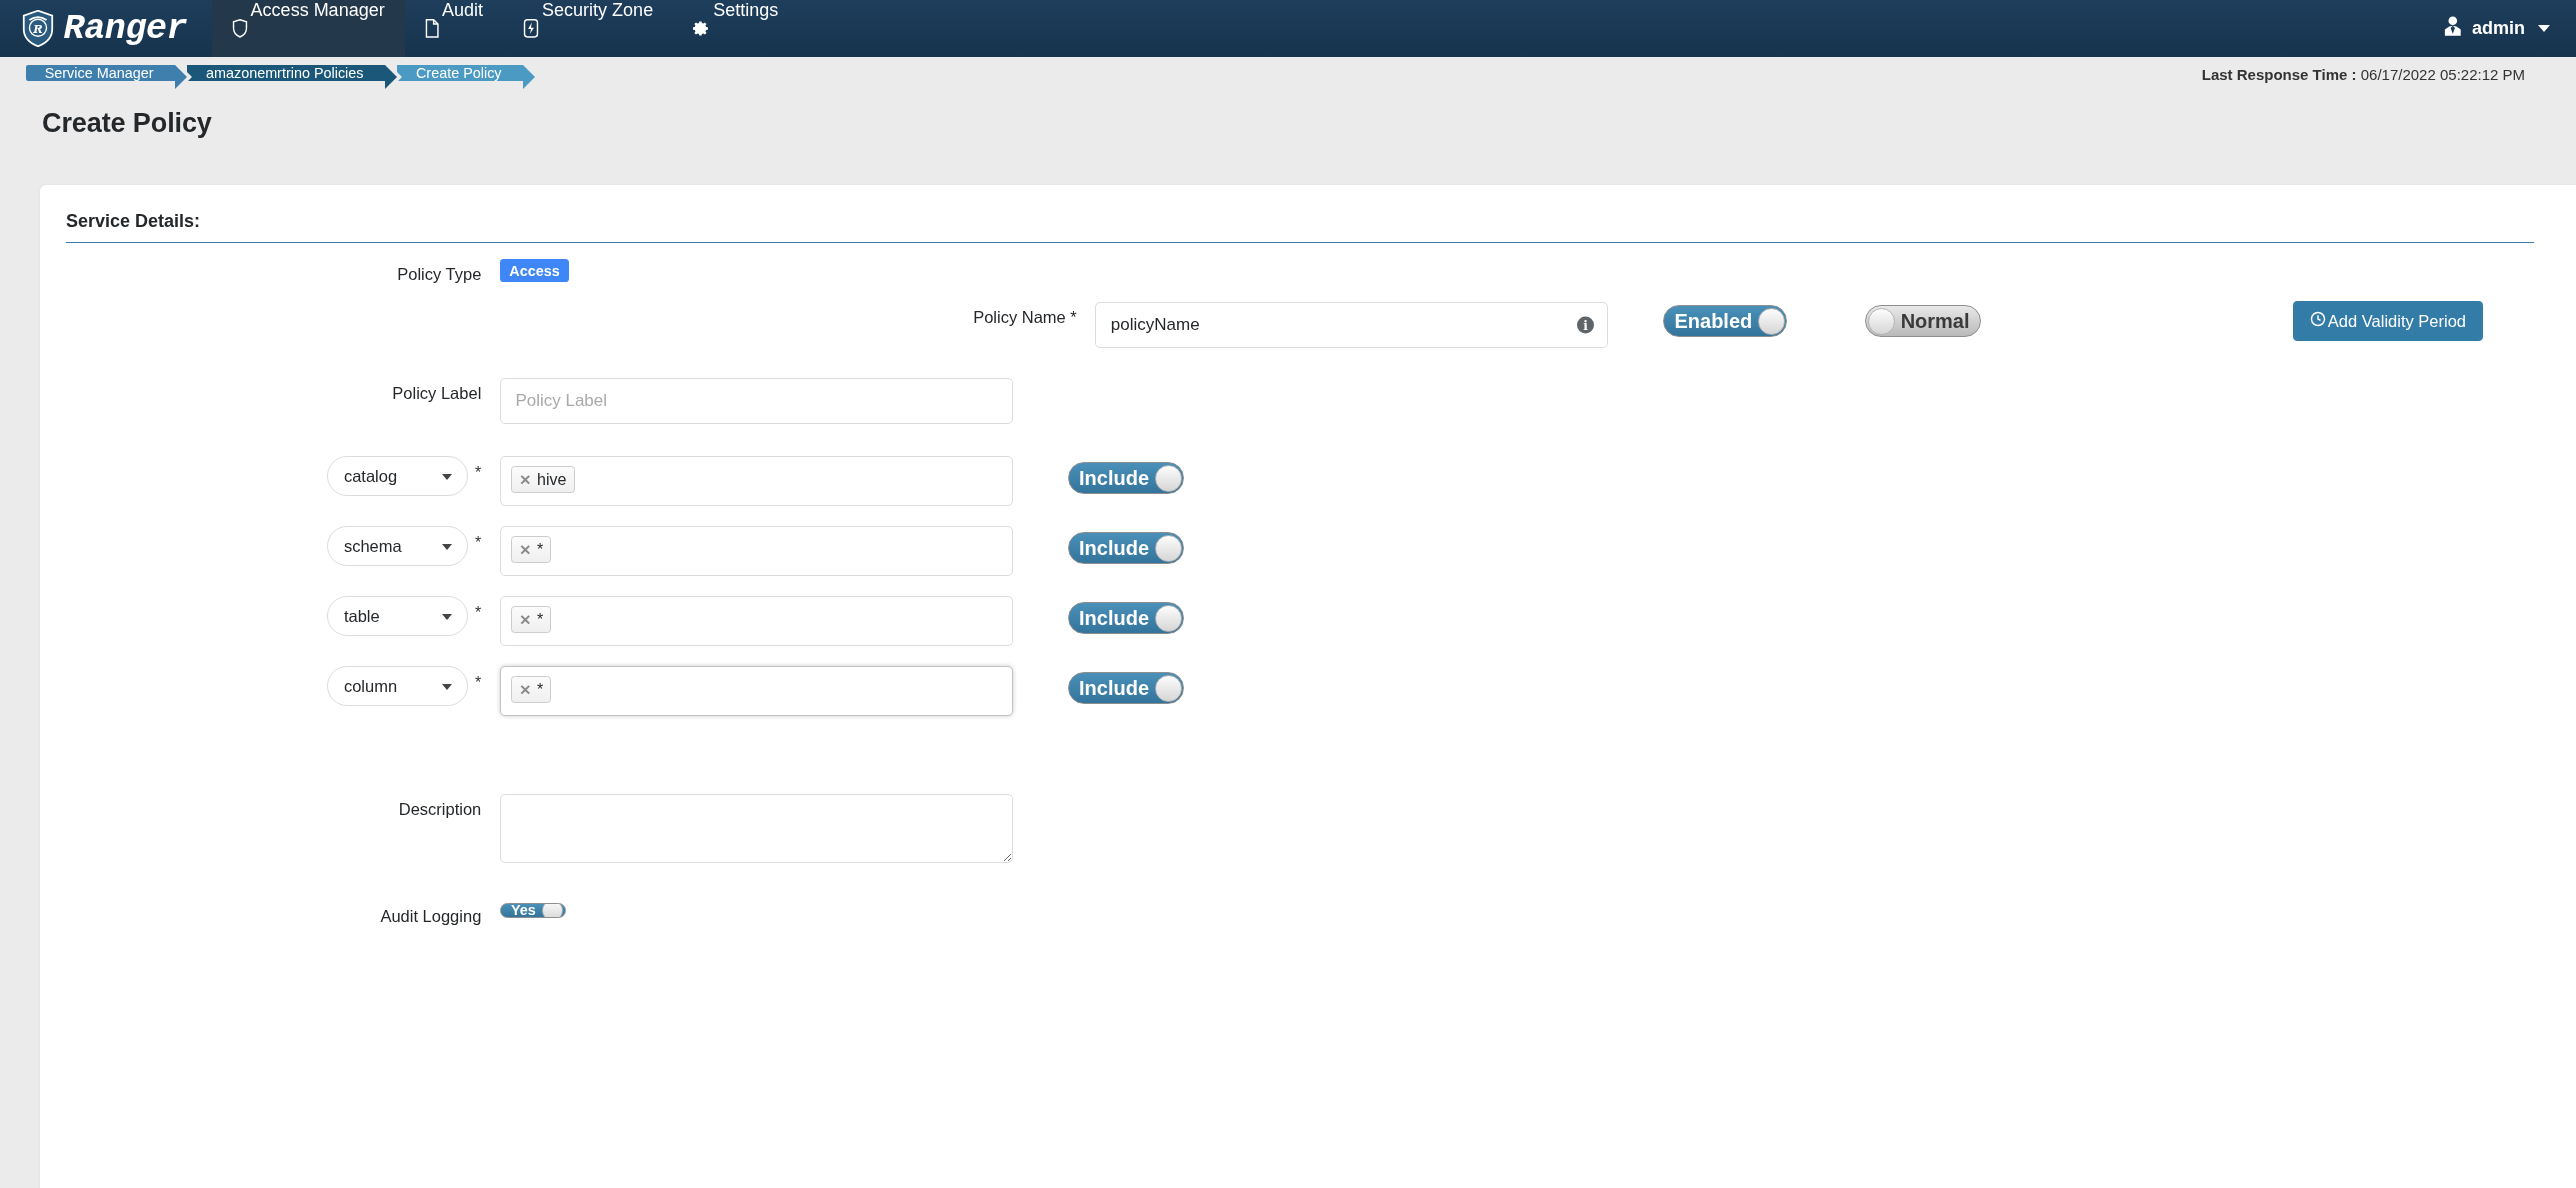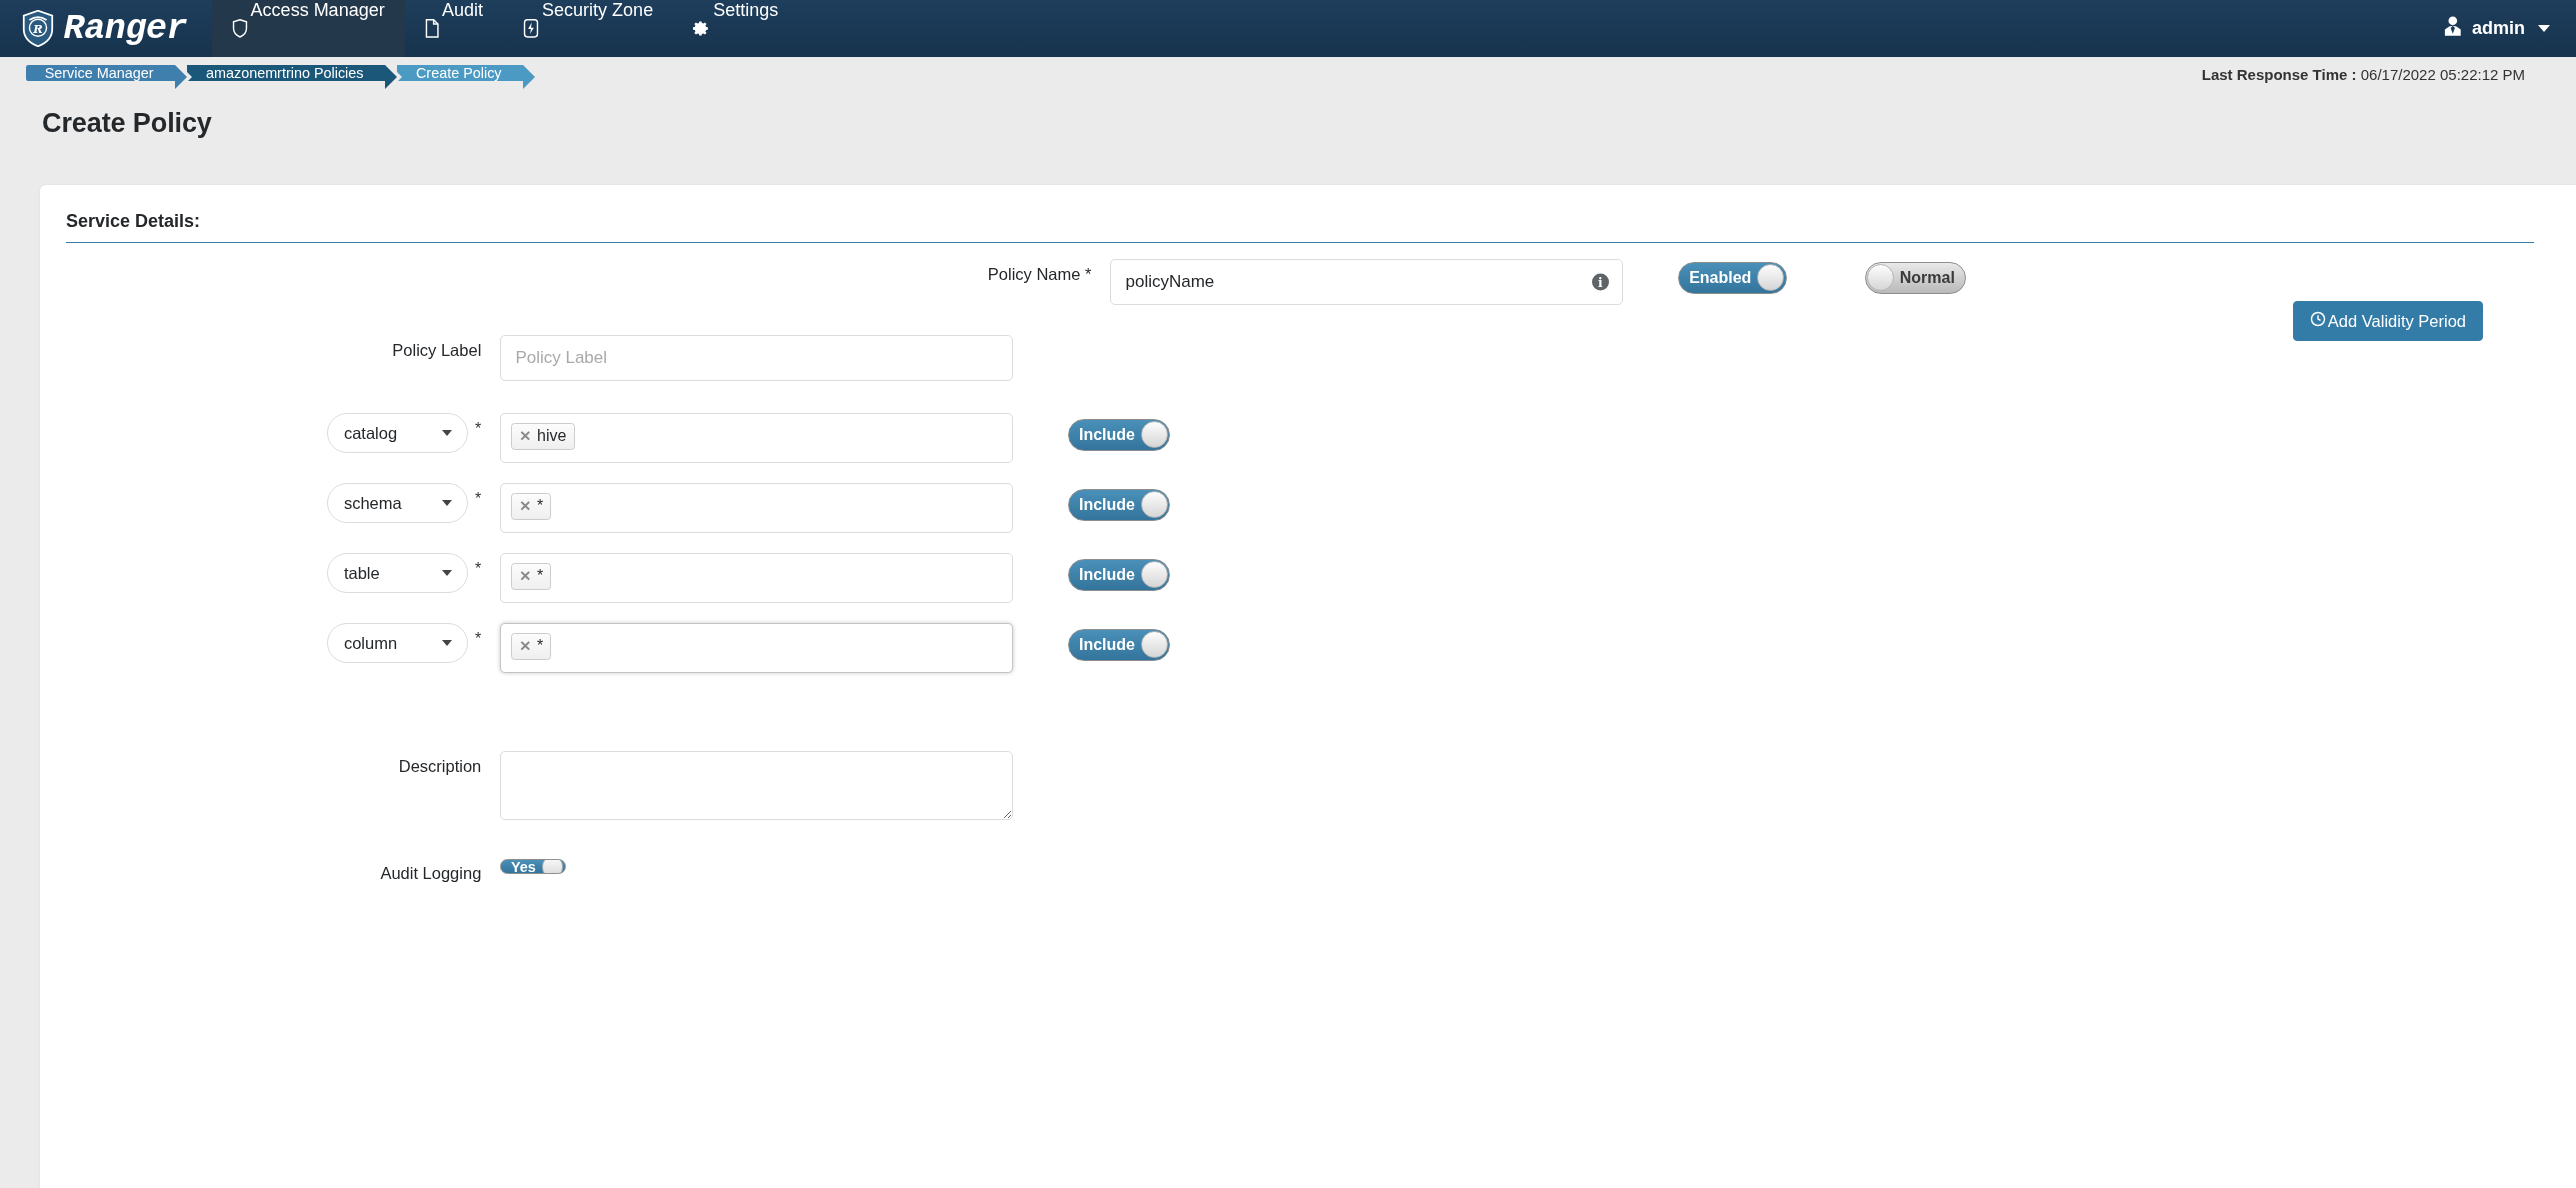--- a/index.html
+++ b/index.html
@@ -223,21 +223,21 @@
     align-items: center;
     position: relative;
     height: 32px;
     border-radius: 16px;
     border: 1.4px solid #8e8e8e;
     cursor: pointer;
     overflow: hidden;
     user-select: none;
   }
   .toggle .tlabel {
-    font-size: 16px;
+    font-size: 20px;
     font-weight: bold;
     white-space: nowrap;
     z-index: 2;
   }
   .toggle .knob {
     width: 27px; height: 27px;
     border-radius: 50%;
     background: linear-gradient(180deg, #fdfdfd 0%, #d6d6d6 100%);
     border: 0.7px solid #b4b4b4;
     flex: none;
@@ -460,20 +460,26 @@
     <button class="btn-validity">
       <span>
         <svg width="16" height="16" viewBox="0 0 22 22">
           <circle cx="11" cy="11" r="9" fill="none" stroke="#ffffff" stroke-width="2"></circle>
           <path d="M11 6 V11 L14.5 13" fill="none" stroke="#ffffff" stroke-width="2"></path>
         </svg>
       </span>
       <span>Add Validity Period</span>
     </button>
 
+    <div class="row" style="margin-bottom:18.7px;">
+      <div class="label-col">Policy Type</div>
+      <div class="field-col">
+        <span class="badge-access">Access</span>
+      </div>
+    </div>
 
     <div class="row" style="margin-bottom:30px;justify-content:center;">
       <div class="label-col">Policy Name *</div>
       <div class="field-col">
         <span class="input-wrap">
           <input class="txt-input" type="text" value="policyName" style="">
           <span class="info-icon">i</span>
         </span>
       </div>
       <div style="display:flex;align-items:center;gap:78px;padding-left:55px;padding-top:2.9px;">

